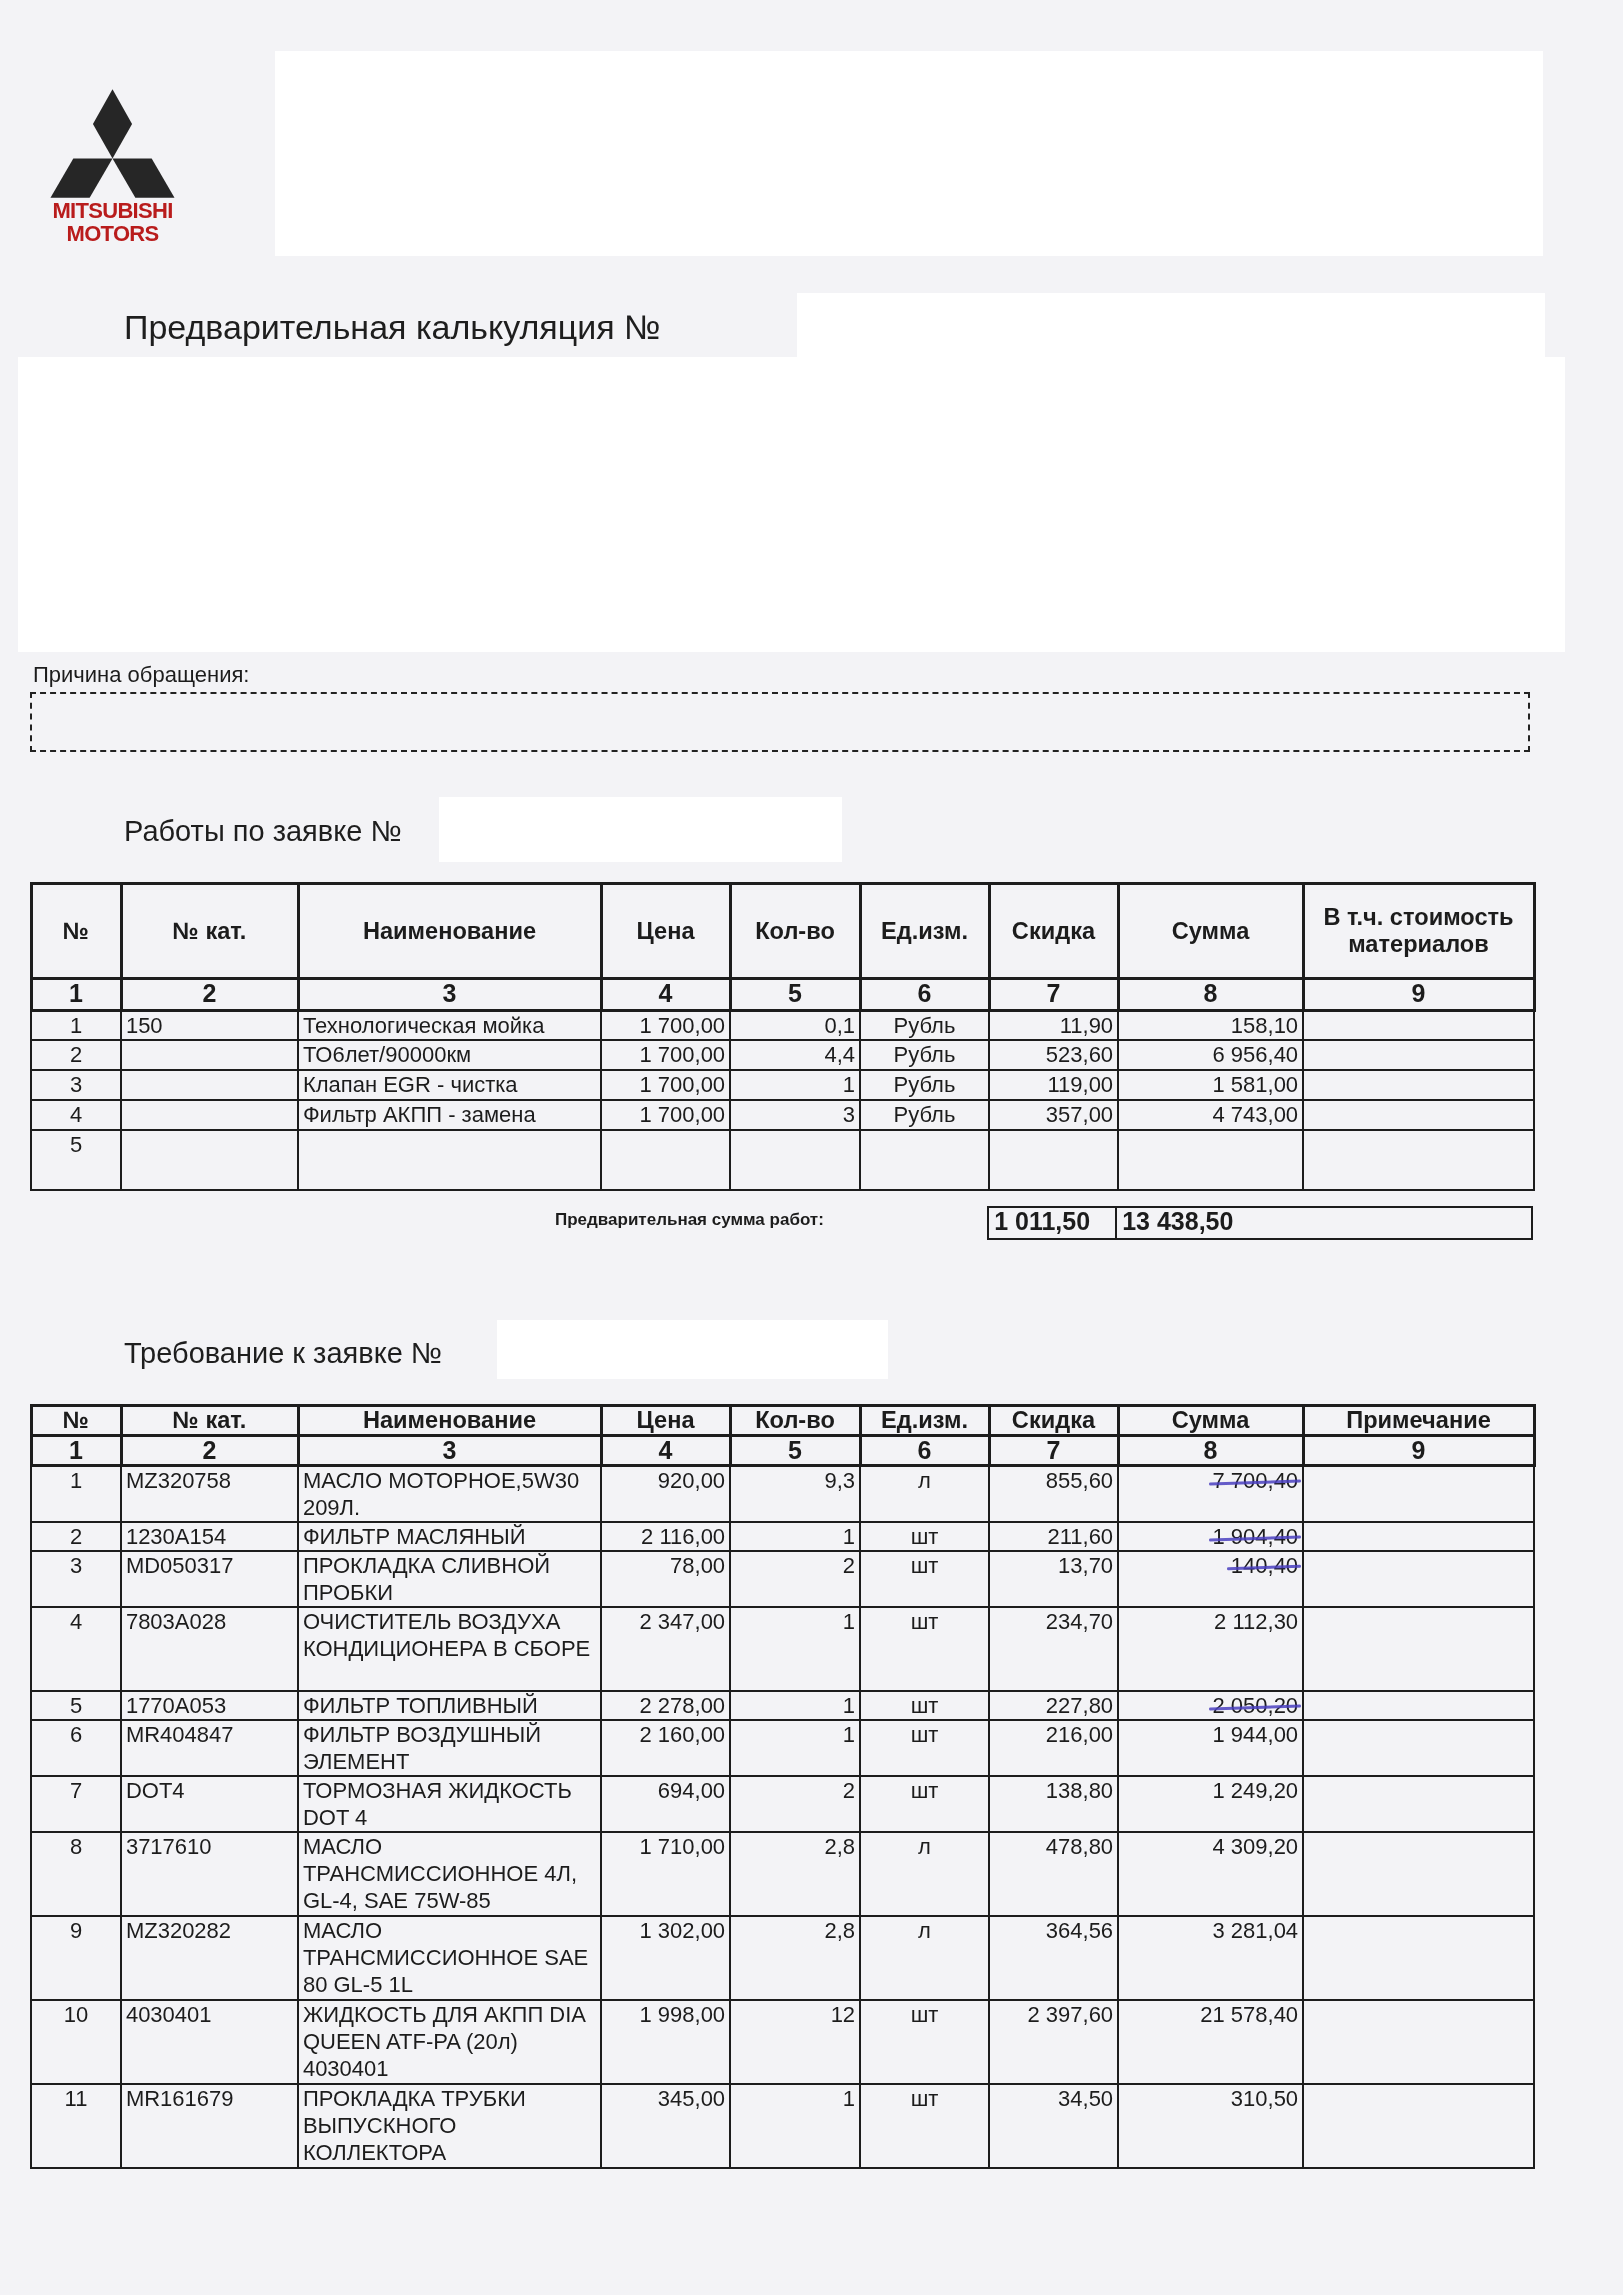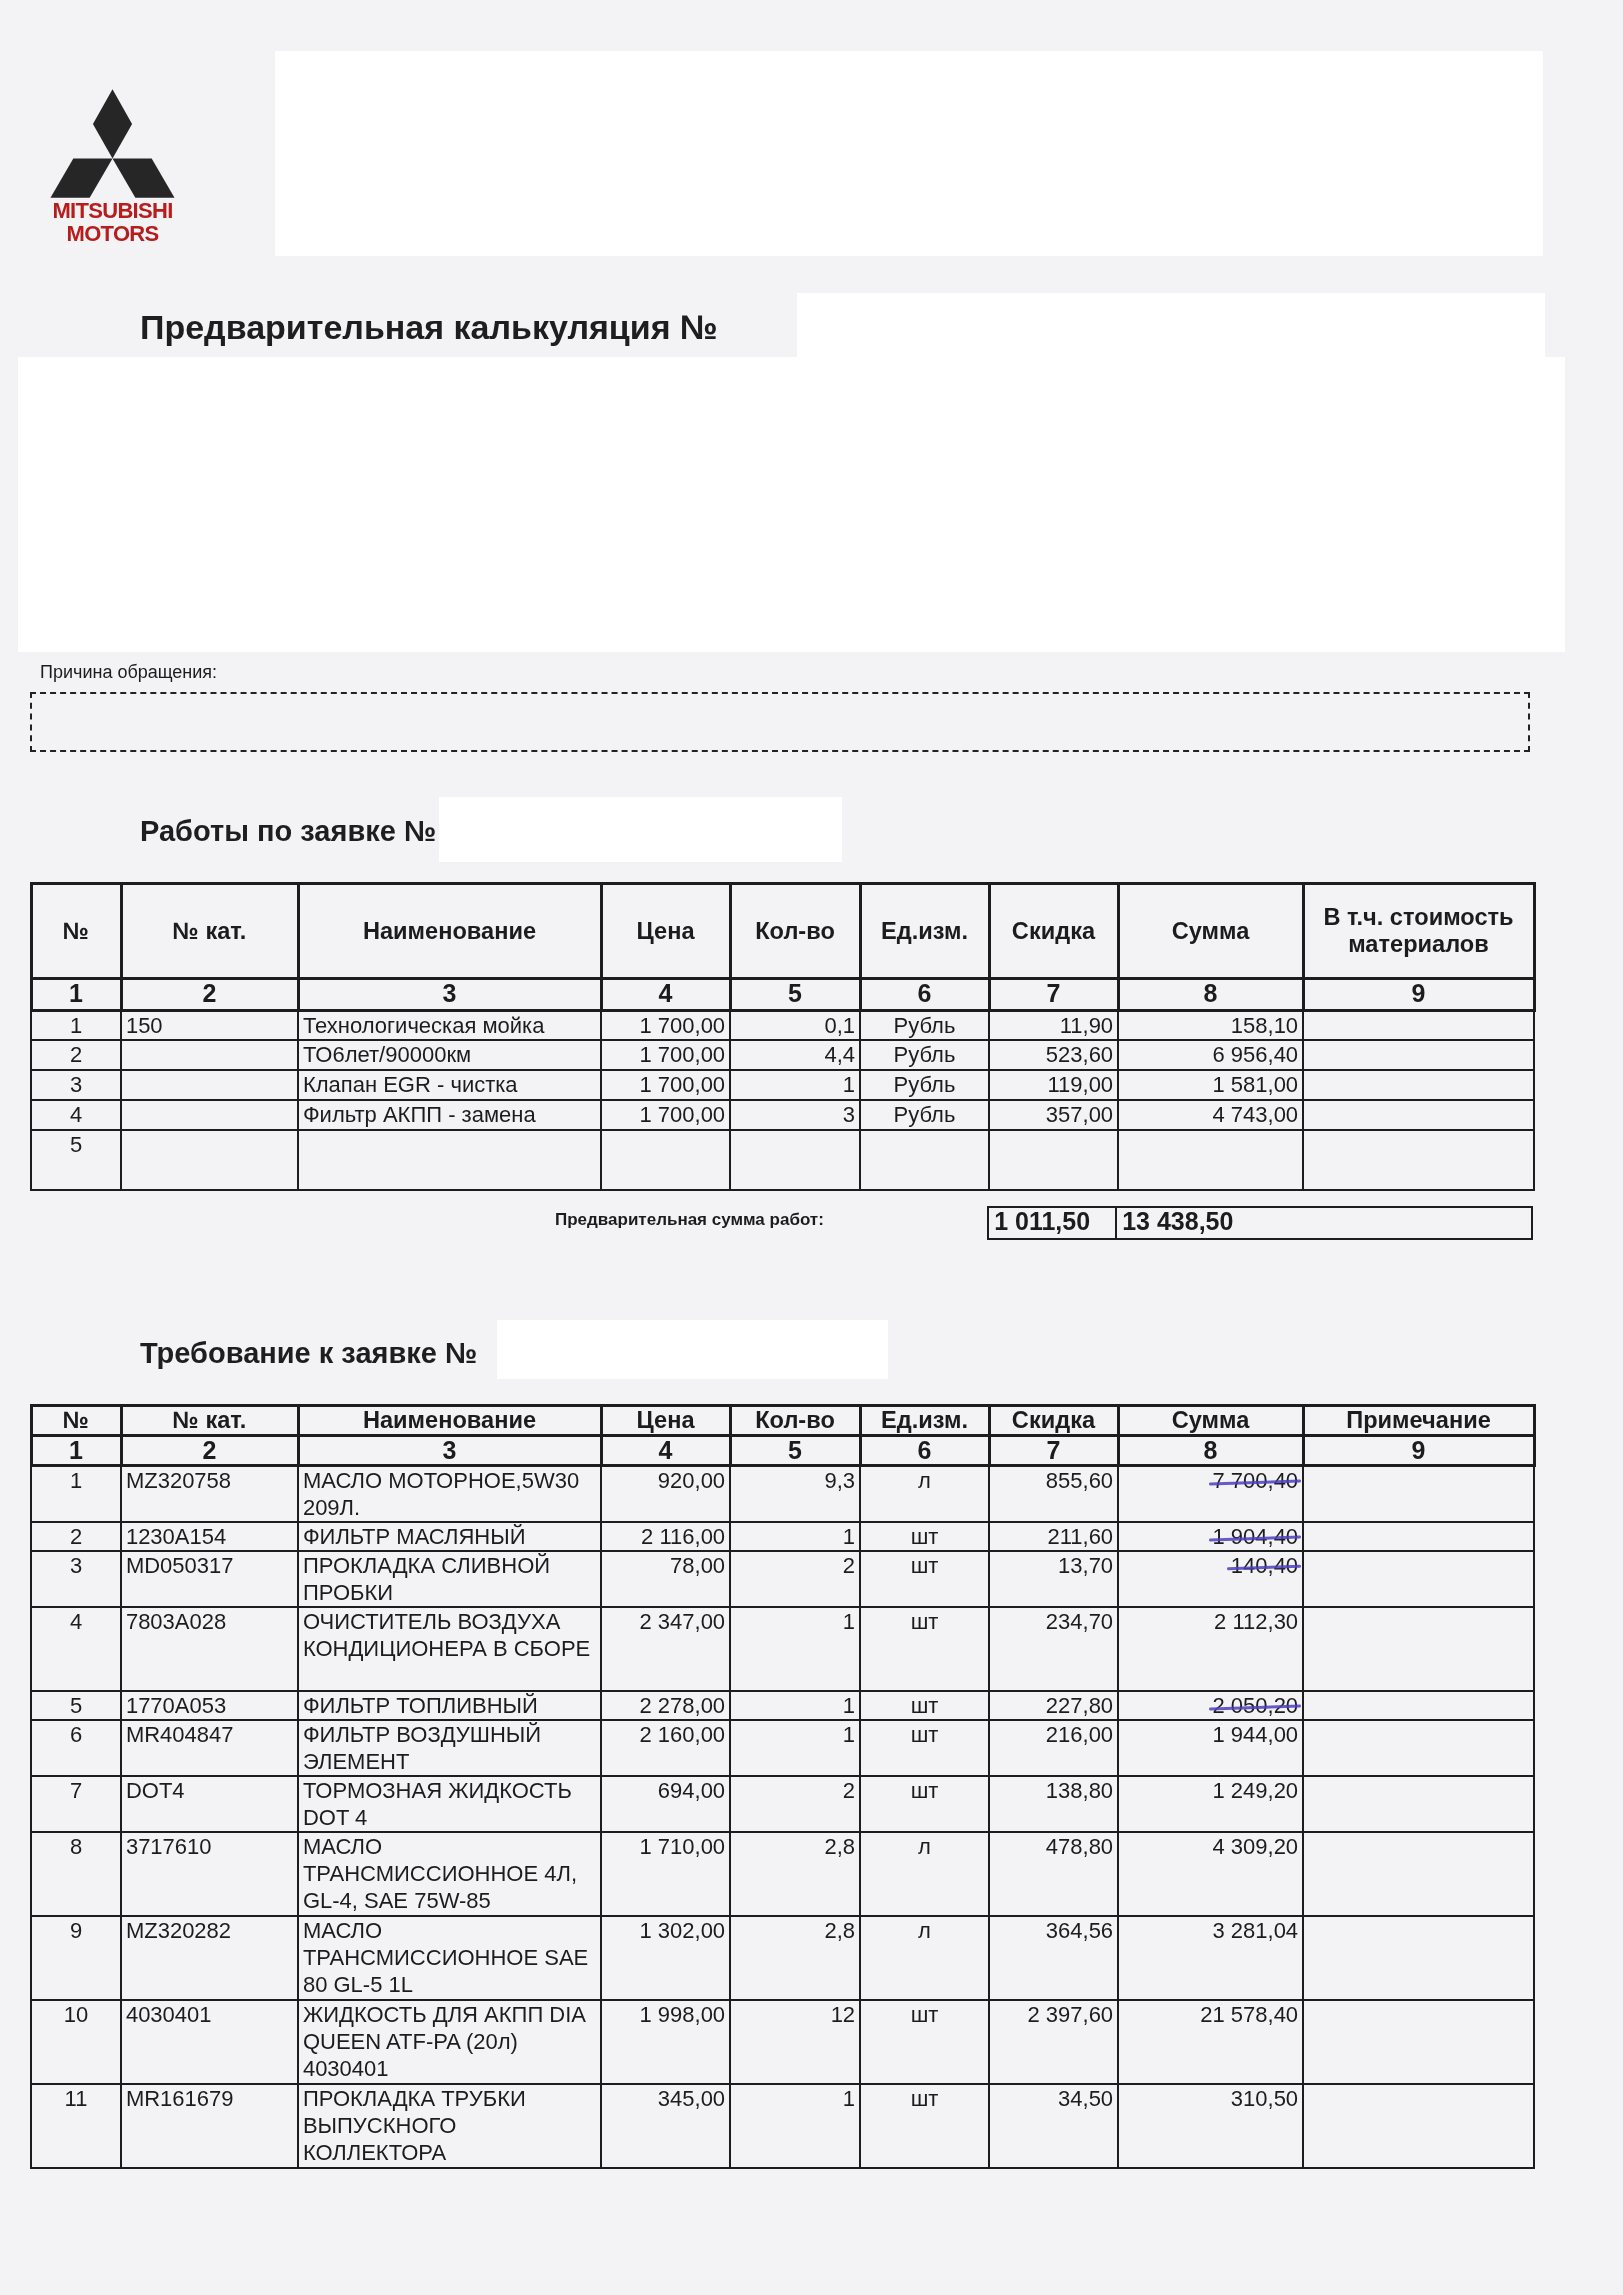--- a/index.html
+++ b/index.html
@@ -12,25 +12,25 @@
   .redact { position: absolute; background: #ffffff; }
   
   .logo { position: absolute; left: 37px; top: 88px; width: 151px; height: 157px; }
   .logo svg { display: block; }
   .logo-text {
     position: absolute; left: 0; width: 151px; text-align: center;
     font-weight: bold; font-size: 22px; letter-spacing: -0.7px; line-height: 23.6px;
     color: #b91c1c;
   }
   .heading {
-    position: absolute; font-weight: bold; color: #1e1e1e; margin-left: 16px;
+    position: absolute; font-weight: normal; color: #1e1e1e;
   }
   .h-main { left: 124px; top: 308px; font-size: 34px; }
   .h-sec { font-size: 29px; }
-  .reason-label { position: absolute; left: 40px; top: 662px; font-size: 18px; }
+  .reason-label { position: absolute; left: 33px; top: 662px; font-size: 22px; }
   .reason-box {
     position: absolute; left: 29.5px; top: 692px; width: 1500px; height: 60px;
     border: 2.6px dashed #222; box-sizing: border-box;
   }
   table.grid {
     position: absolute; border-collapse: collapse; table-layout: fixed;
     font-size: 22px; line-height: 27px;
   }
   table.grid td {
     border: 2px solid #1d1d1d; padding: 0 3.9px; vertical-align: top;

